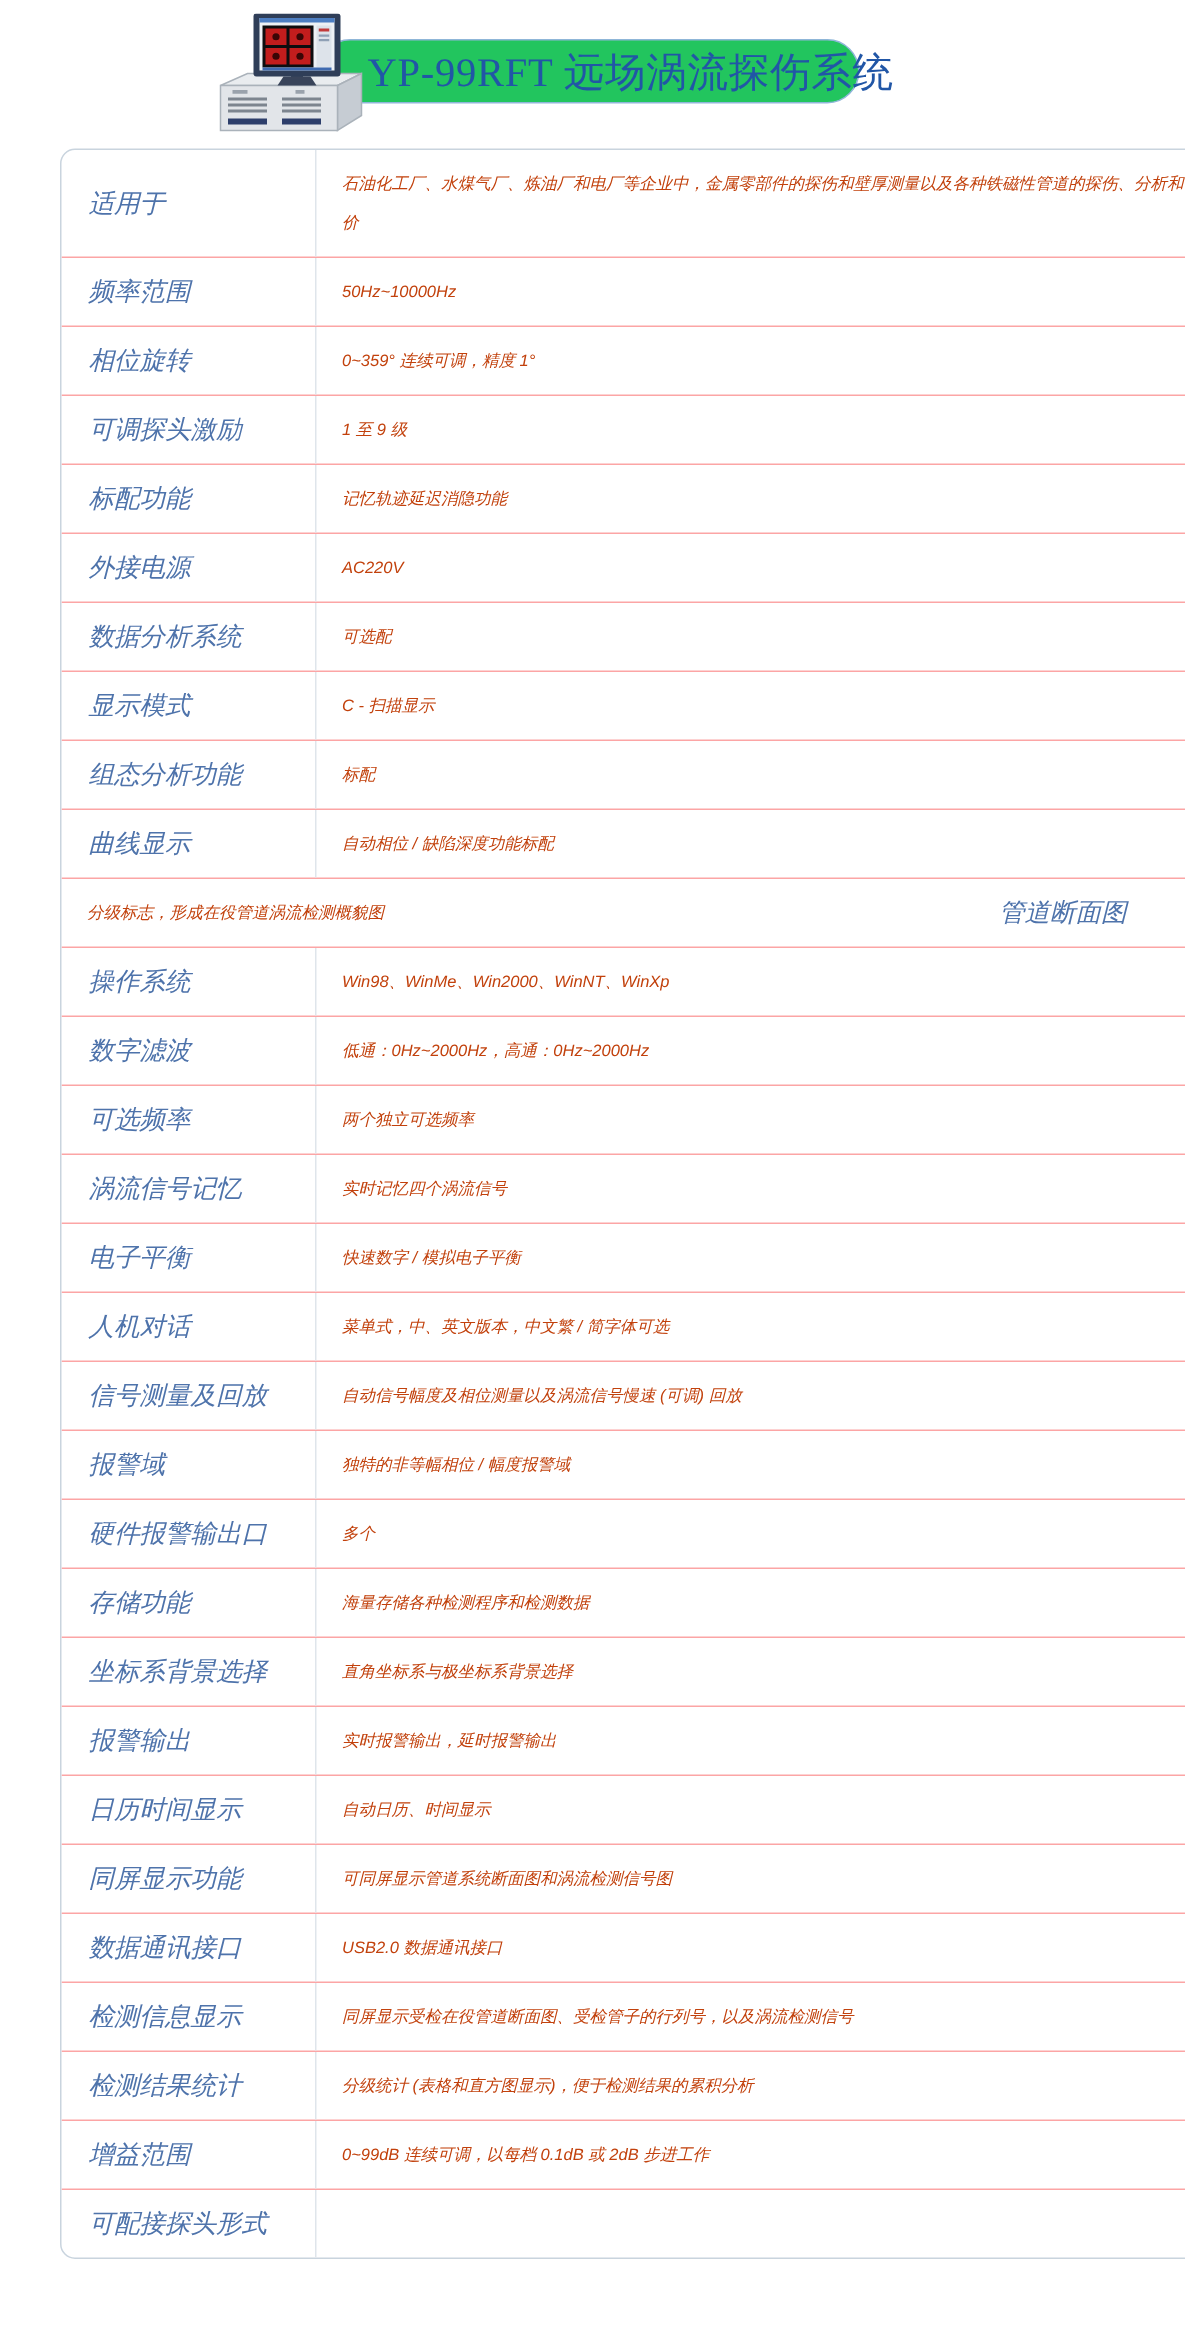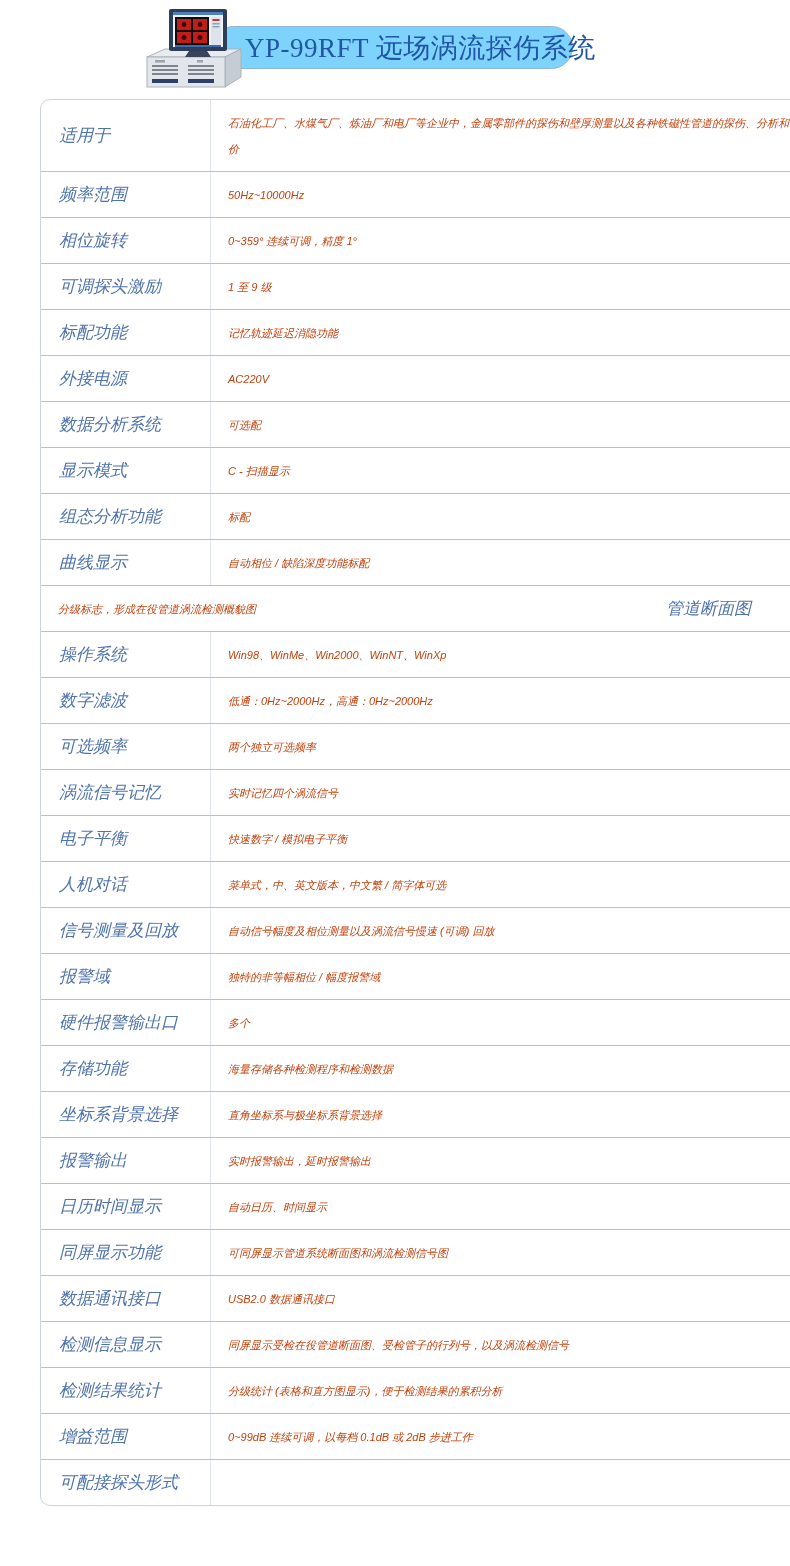--- a/index.html
+++ b/index.html
@@ -20,21 +20,21 @@
     top:26px;
     width:361px;
     height:43px;
     border:1px solid #8fb6d8;
     border-radius:22px;
     display:flex;
     align-items:center;
     box-sizing:border-box;
     padding-left:32px;
     z-index:1;
-    background:#7dd3fc;
+    background:#22c55e;
   }
   .title-text{
     font-family:"Liberation Serif","DejaVu Serif",serif;
     font-size:27px;
     color:#2156a6;
     letter-spacing:0.5px;
     white-space:nowrap;
   }
   .device{
     position:absolute;

